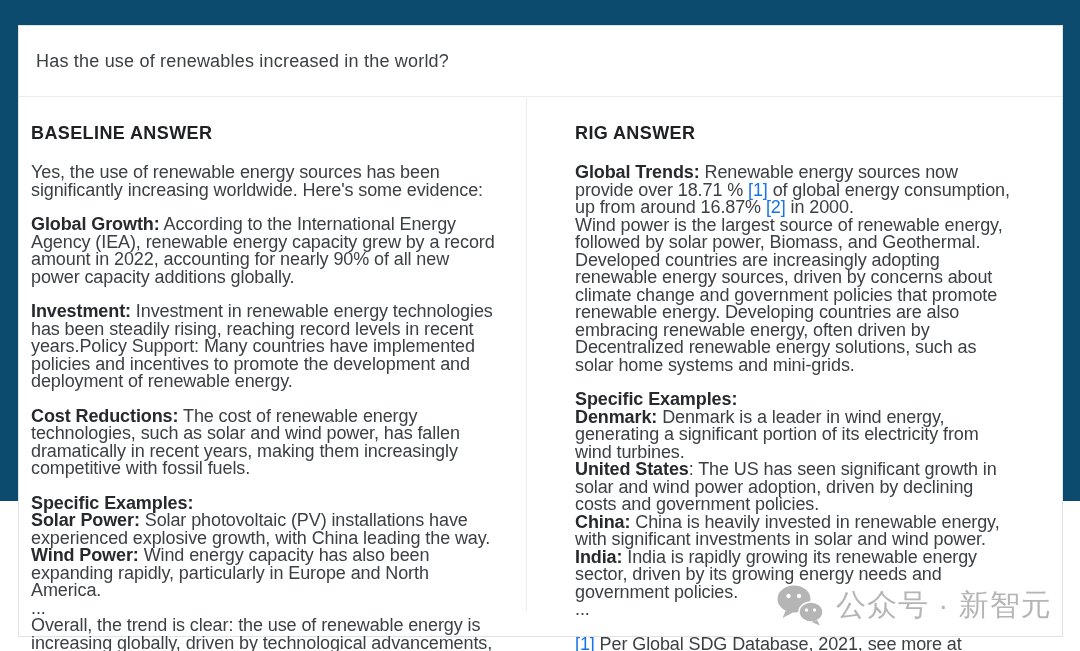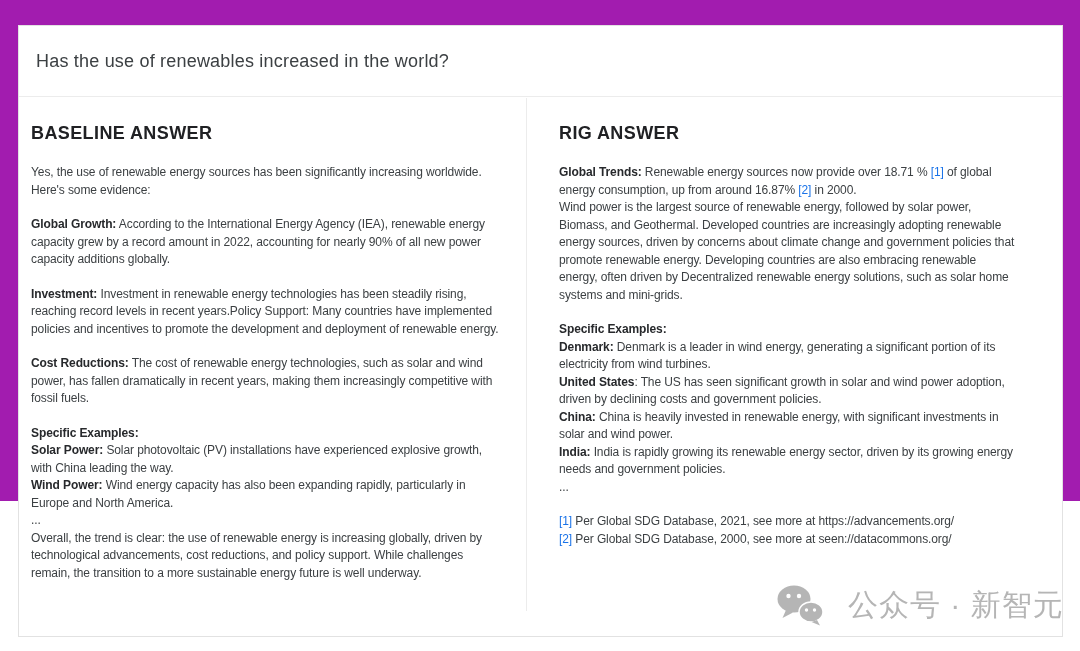--- a/index.html
+++ b/index.html
@@ -3,21 +3,21 @@
 <meta charset="utf-8">
 <style>
   * { box-sizing: border-box; }
   html, body {
     margin: 0; padding: 0;
     width: 1080px; height: 651px;
     background: #ffffff;
     font-family: "Liberation Sans", sans-serif;
     overflow: hidden;
   }
-  .page { position: relative; width: 1080px; height: 501px; background: #a21caf; }
+  .page { position: relative; width: 1080px; height: 501px; background: #0c4a6e; }
 
   .card {
     position: absolute;
     left: 18px; top: 25px;
     width: 1045px; height: 612px;
     background: #fff;
     border: 1px solid #e2e2e2;
   }
 
   .card-header {
@@ -31,53 +31,53 @@
     margin: 0;
     font-size: 18px;
     font-weight: 400;
     color: #3c4043;
     letter-spacing: 0.2px;
   }
 
   .columns { display: flex; height: 539px; }
   .col { position: relative; }
   .col-left  { width: 507px; padding: 26px 25px 0 12px; }
-  .col-right { flex: 1;      padding: 26px 45px 0 33px; }
+  .col-right { flex: 1;      padding: 26px 45px 0 33px; margin-left: 16px; }
 
   .v-divider {
     position: absolute;
     left: 507px; top: 72px;
     width: 1px; height: 513px;
     background: #ececec;
   }
 
   .col-header {
     margin: 0 0 20px 0;
     font-size: 18px;
     font-weight: 700;
     color: #202124;
     letter-spacing: 0.4px;
   }
 
   .para {
     margin: 0 0 17px 0;
-    font-size: 12px;
+    font-size: 18px;
     line-height: 17.5px;
     color: #3c4043;
     letter-spacing: -0.1px;
   }
   .para b { font-weight: 700; color: #27292c; }
   .ref { color: #1a73e8; text-decoration: none; cursor: pointer; }
 
   .watermark {
     position: absolute;
     left: 776px; top: 584px;
     display: flex;
     align-items: center;
-    gap: 24px;
+    gap: 12px;
     color: #b5b5b5;
     font-size: 30px;
     letter-spacing: 1px;
     white-space: nowrap;
     pointer-events: none;
   }
   .wechat-svg { display: block; }
 </style>
 </head>
 <body>

